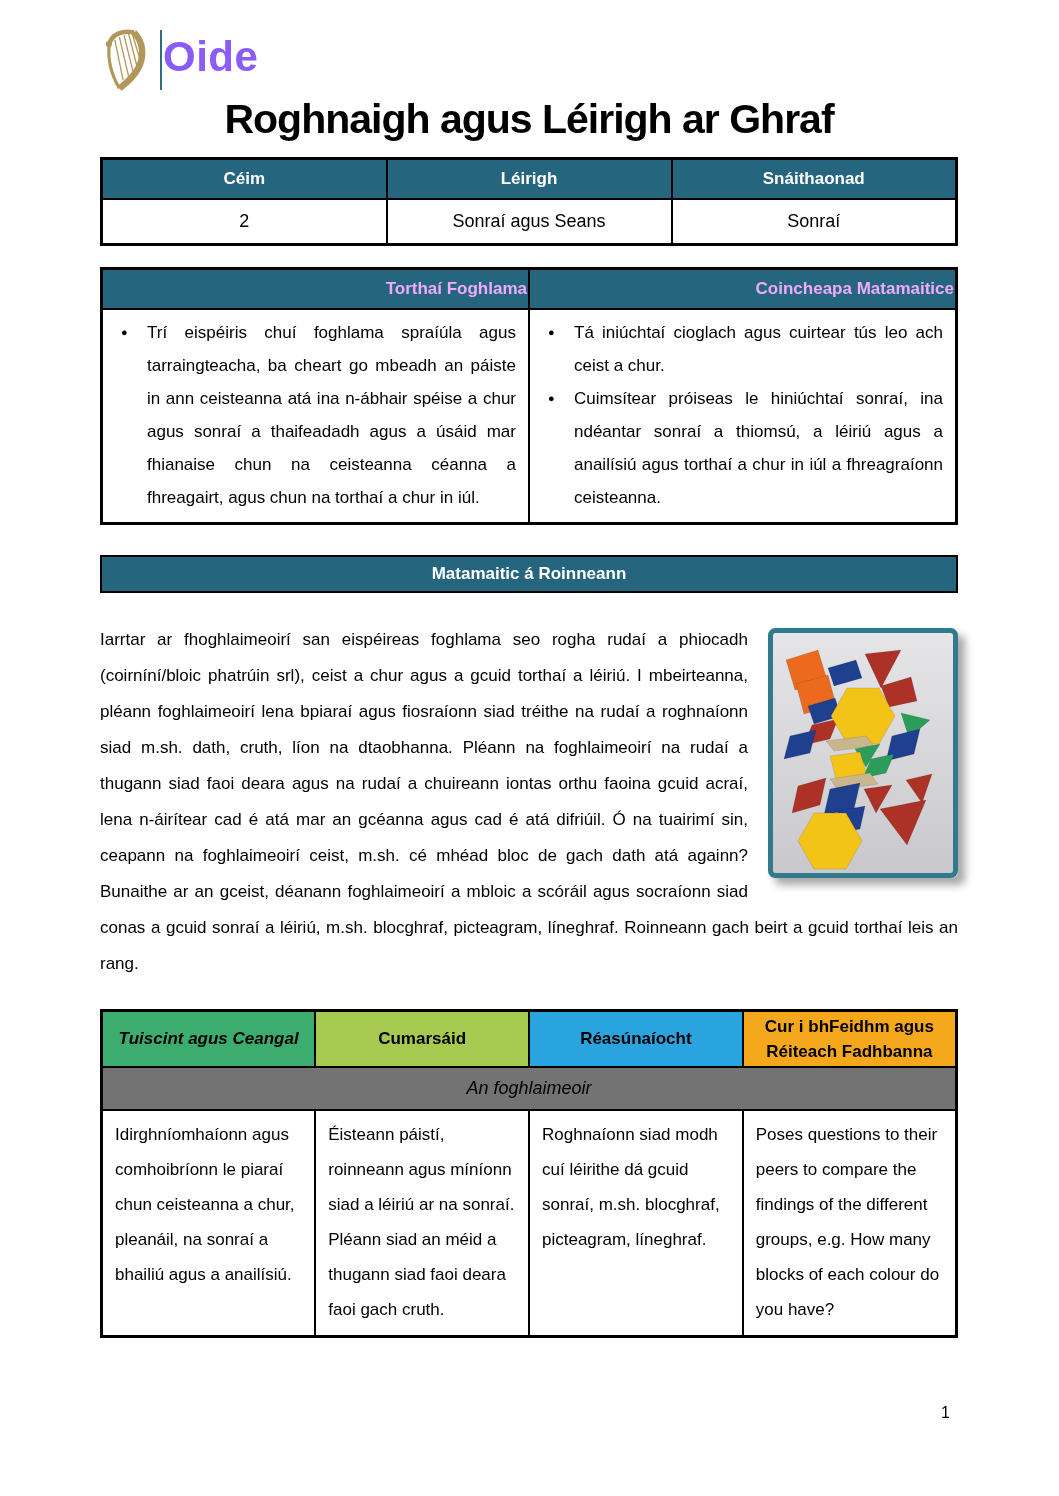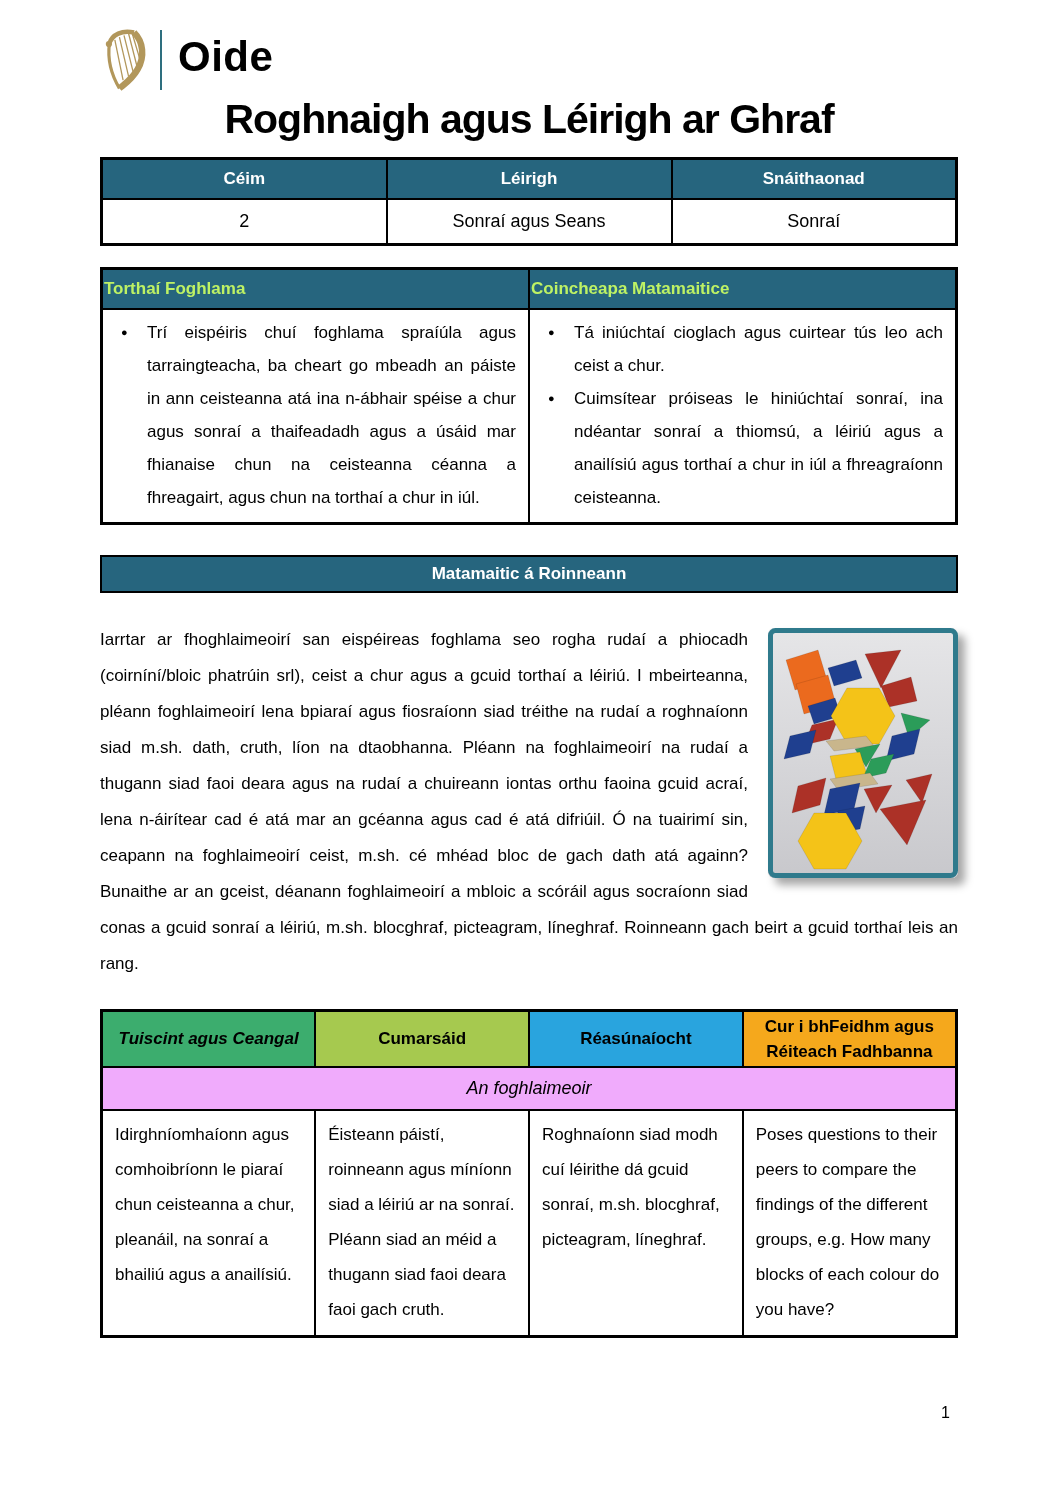--- a/index.html
+++ b/index.html
@@ -11,37 +11,37 @@
     color: #000;
     position: relative;
     overflow: hidden;
   }
   .content { width: 858px; margin-left: 100px; }
 
   
   .brand { display: flex; align-items: flex-start; padding-top: 28px; height: 96px; }
   .harp-svg { width: 48px; height: 64px; flex: 0 0 auto; }
   .brand-divider { width: 2px; height: 60px; background: #2E6F7F; margin-left: 12px; margin-top: 2px; }
-  .brand-name { font-size: 42px; font-weight: bold; color: #000000; margin-left: 16px; line-height: 58px; letter-spacing: 0.5px; }
+  .brand-name { font-size: 42px; font-weight: bold; color: #8b5cf6; margin-left: 1px; line-height: 58px; letter-spacing: 0.5px; }
 
   
   .title { font-size: 41px; font-weight: bold; text-align: center; margin: 0; letter-spacing: -1px; line-height: 46px; }
 
   
   table { border-collapse: collapse; width: 858px; border: 3px solid #000; }
   th, td { border: 2px solid #000; }
 
   
   .meta-table { margin-top: 15px; table-layout: fixed; border-radius: 30px; }
   .meta-table th { background: #26657E; color: #fff; font-size: 17px; font-weight: bold; height: 40px; text-align: center; }
   .meta-table td { height: 46px; text-align: center; font-size: 18px; background: #fff; }
 
   
   .outcomes-table { margin-top: 21px; table-layout: fixed; }
-  .outcomes-table th { background: #26657E; color: #bef264; font-size: 17px; font-weight: bold; height: 40px; text-align: left; }
+  .outcomes-table th { background: #26657E; color: #f0abfc; font-size: 17px; font-weight: bold; height: 40px; text-align: right; }
   .outcomes-table td { vertical-align: top; padding: 6px 4px 8px 0; background: #fff; }
   ul.bullets { margin: 0; padding: 0; list-style: none; }
   .bullets li { position: relative; padding-left: 44px; padding-right: 8px; text-align: justify; font-size: 17px; line-height: 33px; }
   .bullets li::before { content: "\25CF"; position: absolute; left: 18px; top: 0; font-size: 11px; }
 
   
   .banner { margin-top: 30px; background: #26657E; border: 2px solid #000; color: #fff; font-weight: bold;
             font-size: 17px; text-align: center; height: 38px; line-height: 34px; }
 
   
@@ -50,21 +50,21 @@
                 border-radius: 6px; box-shadow: 7px 7px 9px rgba(0,0,0,0.35); }
   .photo-wrap svg { display: block; }
 
   
   .skills-table { margin-top: 27px; table-layout: fixed; }
   .skills-table th { font-size: 17px; font-weight: bold; color: #000; height: 55px; padding: 2px 8px; text-align: center; line-height: 25px; }
   .hdr-green  { background: #3CAD6E; font-style: italic; }
   .hdr-lime   { background: #A6C94F; }
   .hdr-blue   { background: #29A4DE; }
   .hdr-orange { background: #F5A81C; }
-  .skills-sub td { font-style: italic; font-size: 18px; text-align: center; height: 43px; background: #f0abfc; }
+  .skills-sub td { font-style: italic; font-size: 18px; text-align: center; height: 43px; background: #737373; }
   .skills-body td { vertical-align: top; font-size: 17px; line-height: 35px; padding: 6px 10px 8px 12px;
                     background: #fff; white-space: pre-line; text-align: left; }
 
   .page-number { position: absolute; left: 941px; top: 1404px; font-size: 16px; }
 </style>
 </head>
 <body>
 
 <div class="content">
 

